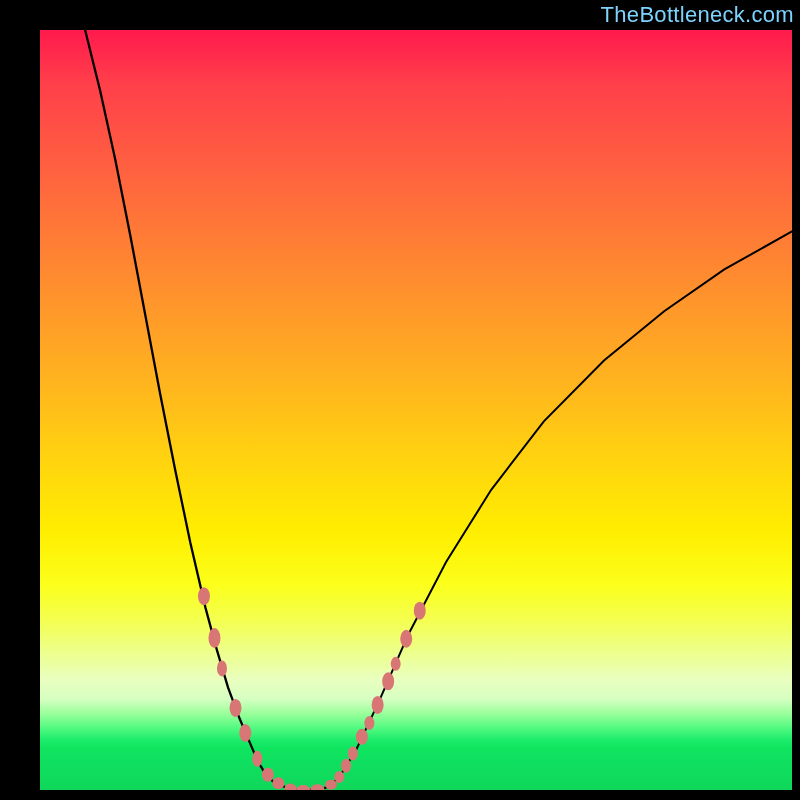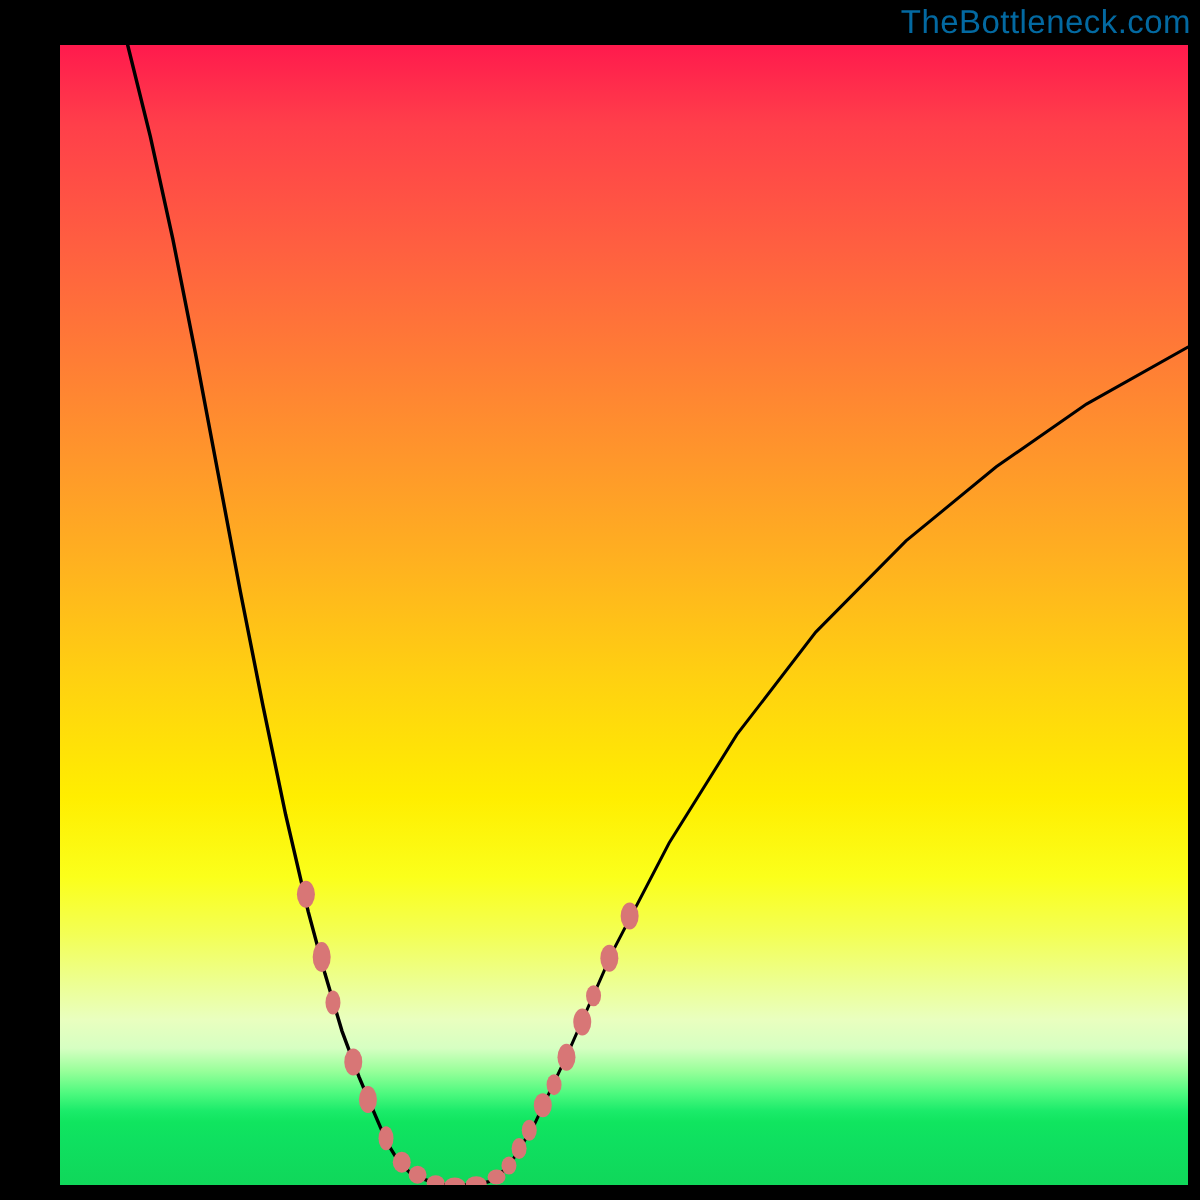--- a/index.html
+++ b/index.html
@@ -18,21 +18,21 @@
     background: #000;
   }
   .watermark {
     position: absolute;
     top: 2px;
     right: 6px;
     z-index: 10;
     text-align: right;
   }
   .watermark a {
-    color: #0369a1;
+    color: #7dd3fc;
     font-size: 22px;
     font-weight: 500;
     text-decoration: none;
     letter-spacing: 0.3px;
   }
   .plot-area {
     position: absolute;
     left: 40px;
     top: 30px;
     width: 752px;

